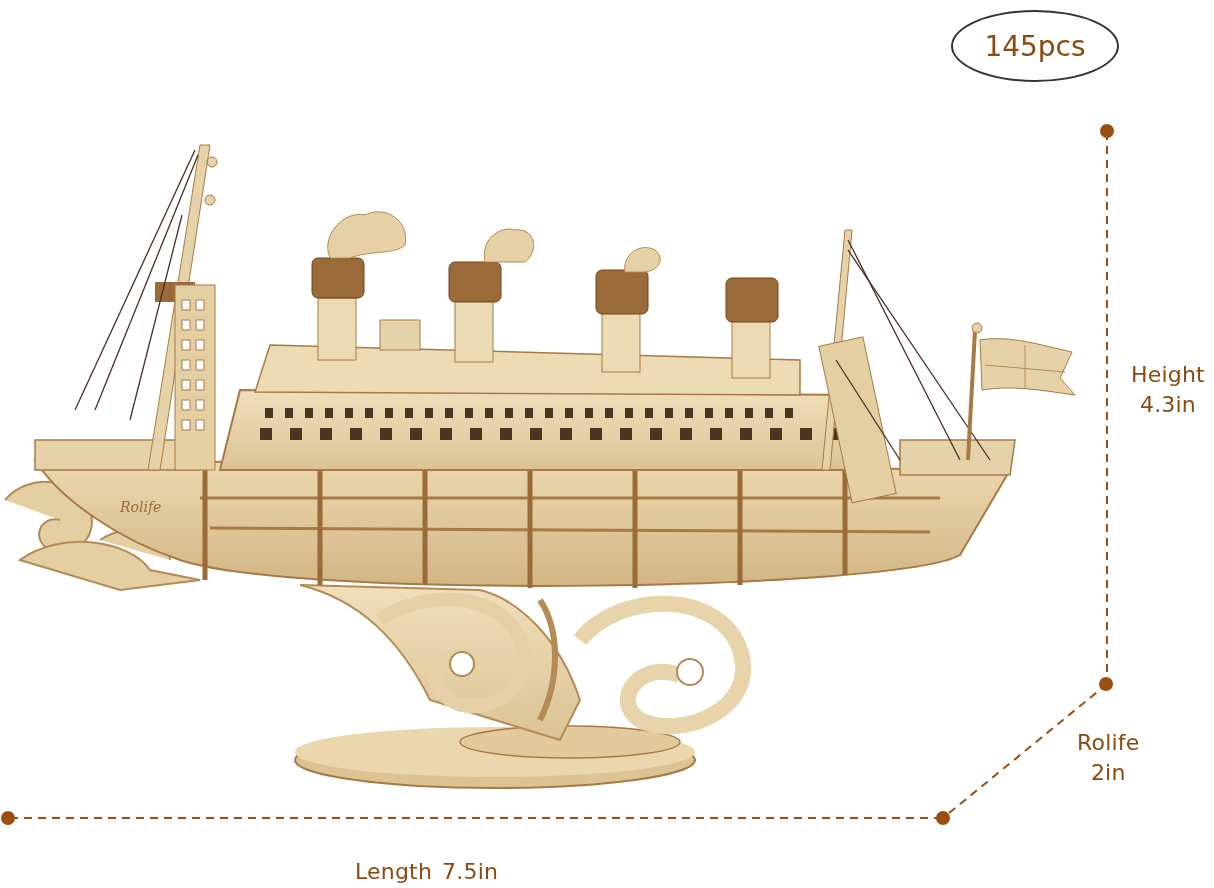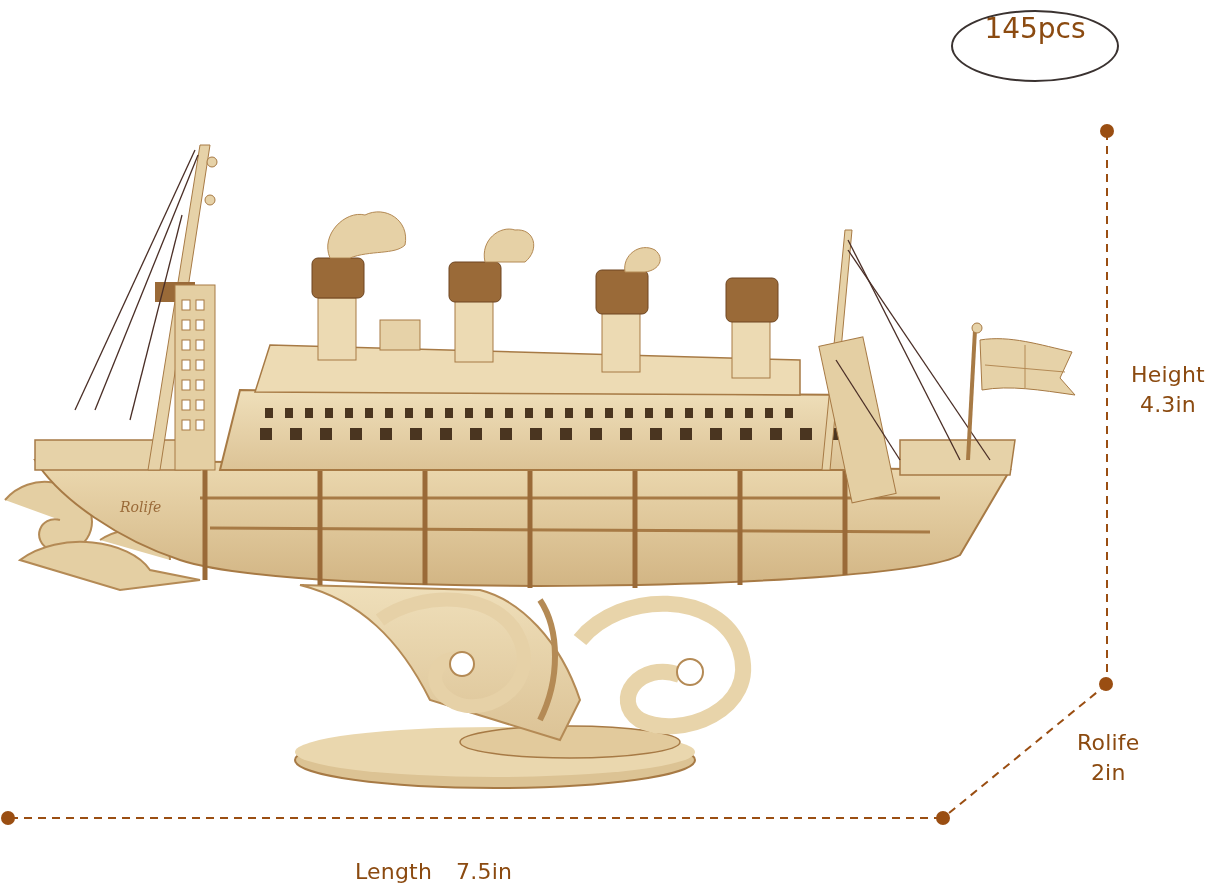--- a/index.html
+++ b/index.html
@@ -1,19 +1,19 @@
 <!DOCTYPE html>
 <html><head>
 <meta charset="utf-8">
 <style>
   html, body { margin: 0; padding: 0; background: #ffffff; }
   body { width: 1214px; height: 888px; position: relative; overflow: hidden; font-family: "DejaVu Sans", sans-serif; }
   .stage { position: absolute; left: 0; top: 0; width: 1214px; height: 888px; }
   .lbl { position: absolute; color: #8b4a10; font-family: "DejaVu Sans", sans-serif; font-size: 22px; line-height: 30px; letter-spacing: 0.2px; text-align: center; }
-  .pcs-oval { position: absolute; left: 951px; top: 10px; width: 168px; height: 72px; border: 2px solid #3a3230; border-radius: 50%; box-sizing: border-box; display: flex; justify-content: center; }
+  .pcs-oval { position: absolute; left: 951px; top: 10px; width: 168px; height: 72px; border: 2px solid #3a3230; border-radius: 50%; box-sizing: border-box; display: flex; align-items: center; justify-content: center; }
   .pcs-oval span { color: #8b4a10; font-size: 28px; font-family: "DejaVu Sans", sans-serif; }
   svg { position: absolute; left: 0; top: 0; }
 </style>
 </head>
 <body>
 
 <div class="stage">
 
   <svg width="1214" height="888" viewBox="0 0 1214 888">
     <defs>
@@ -210,18 +210,18 @@
   <div class="lbl" style="left:1131px; top:360px;">
     <div>Height</div>
     <div>4.3in</div>
   </div>
 
   <div class="lbl" style="left:1077px; top:728px;">
     <div>Rolife</div>
     <div>2in</div>
   </div>
 
-  <div class="lbl" style="left:355px; top:857px; display:flex; gap:24px;">
+  <div class="lbl" style="left:355px; top:857px; display:flex; gap:10px;">
     <span>Length</span>
     <span>7.5in</span>
   </div>
 
 </div>
 
 </body></html>

